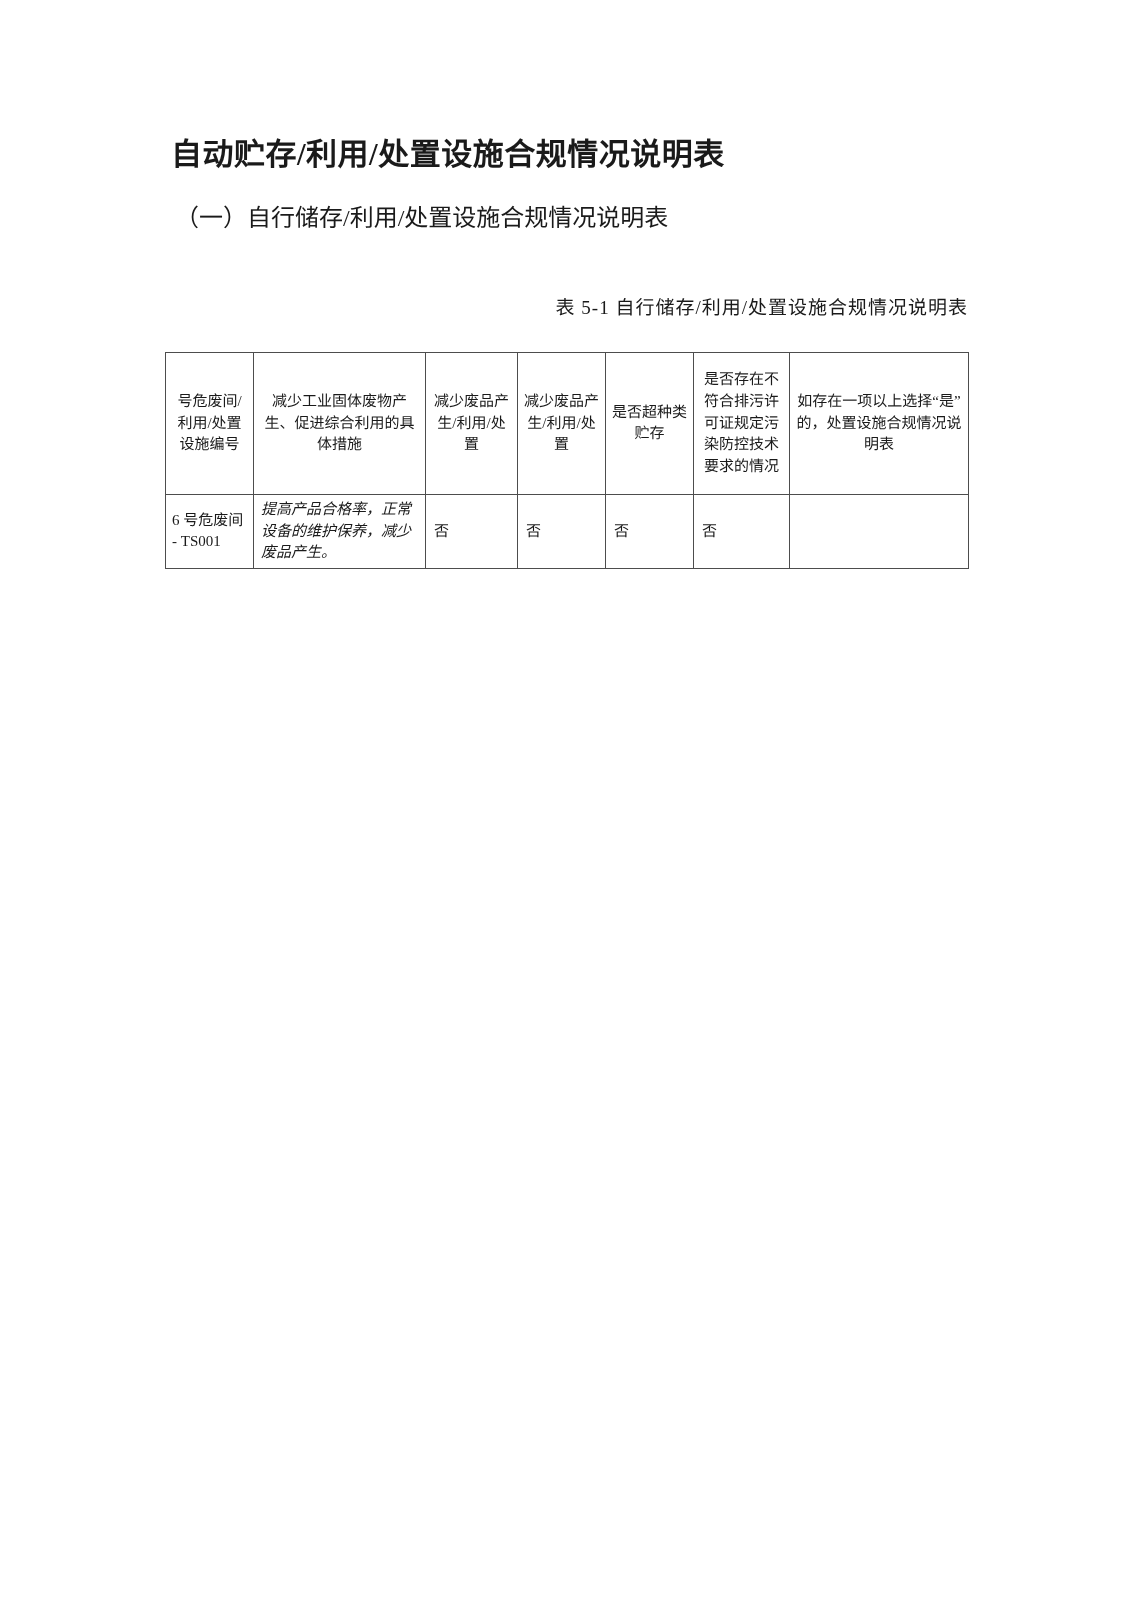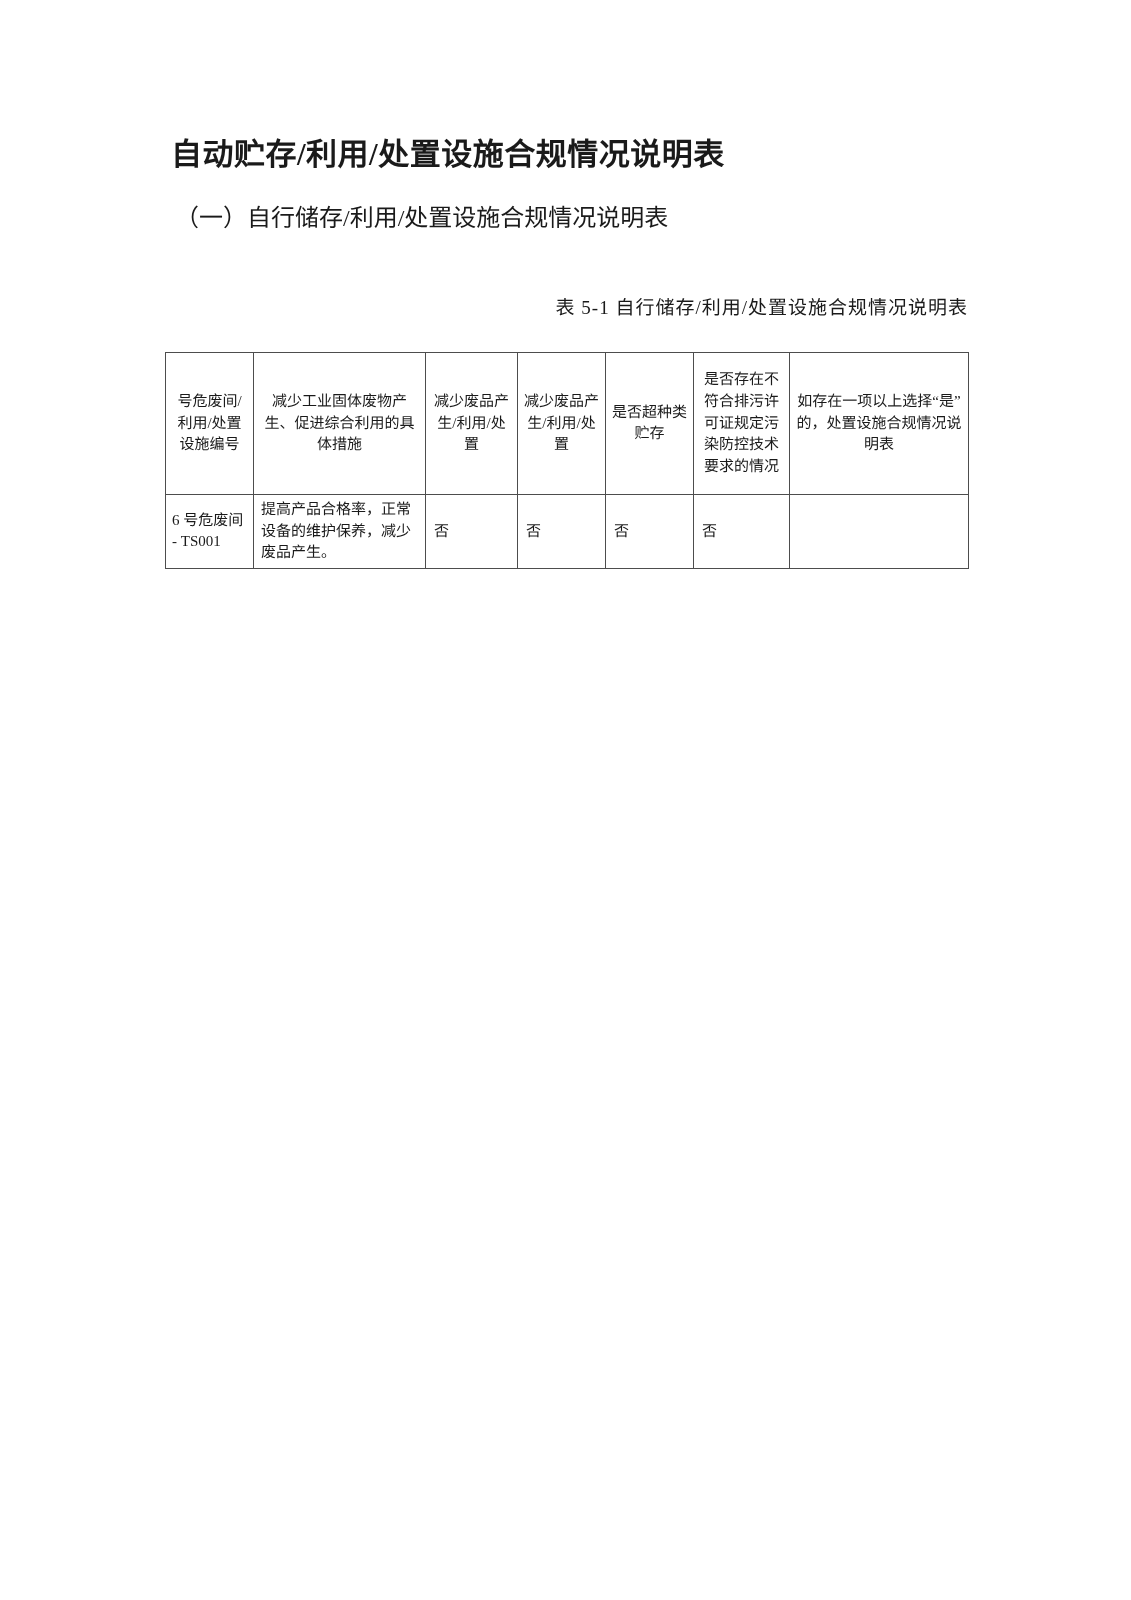--- a/index.html
+++ b/index.html
@@ -71,21 +71,21 @@
     padding: 16px 6px;
   }
   .compliance-table td {
     text-align: left;
     padding: 4px 8px;
   }
   td.cell-id {
     white-space: pre-line;
     padding: 4px 4px 4px 6px;
   }
-  td.cell-measures { padding: 4px 7px; }
+  td.cell-measures { padding: 4px 7px; font-style: italic; }
 </style>
 </head>
 <body>
 
 <div class="page">
 
   <h1 class="doc-title">自动贮存/利用/处置设施合规情况说明表</h1>
 
   <h2 class="section-heading">（一）自行储存/利用/处置设施合规情况说明表</h2>
 

